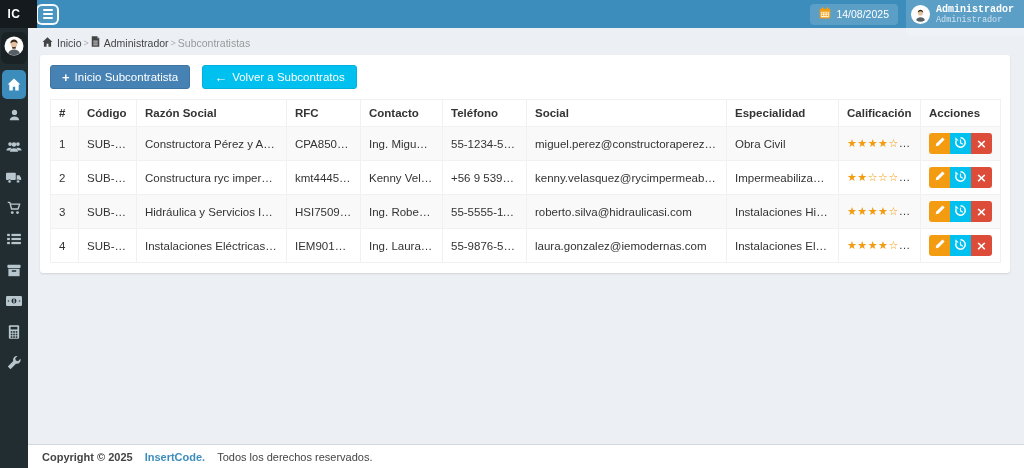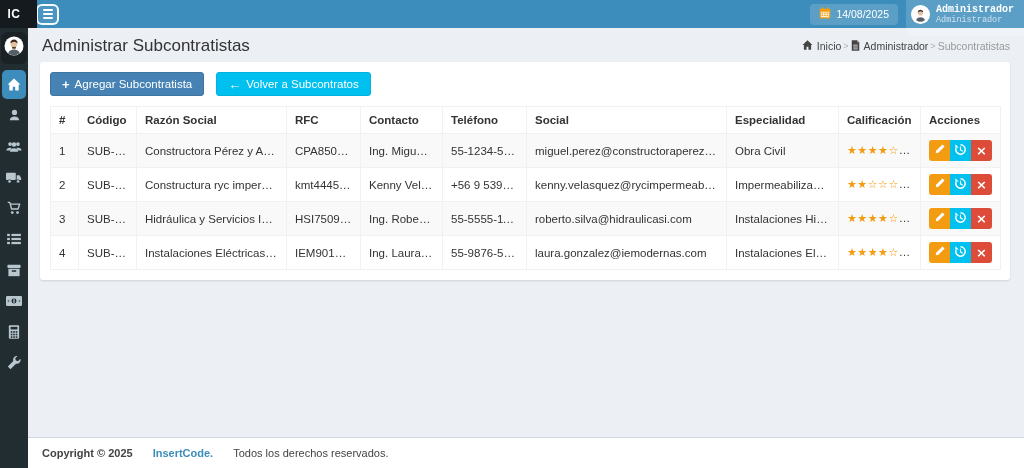--- a/index.html
+++ b/index.html
@@ -51,21 +51,21 @@
   .stars { font-family:"DejaVu Sans",sans-serif; color:#f39c12; font-size:11px; letter-spacing:.5px; }
   .rating-num { font-size:11px; color:#333; }
   .btn-group { display:flex; }
   .abtn { width:24px; height:21px; border:none; display:flex; align-items:center; justify-content:center; cursor:pointer; padding:0; }
   .abtn.warn { background:#f39c12; border-radius:3px 0 0 3px; }
   .abtn.info { background:#00c0ef; }
   .abtn.danger { background:#dd4b39; border-radius:0 3px 3px 0; }
   .abtn .xmark { color:#fff; font-weight:bold; font-size:13px; line-height:1; font-family:"DejaVu Sans",sans-serif; }
 
   .spacer { flex:1; }
-  footer { background:#fff; border-top:1px solid #d2d6de; height:31px; display:flex; align-items:center; padding:0 14px; font-size:11px; color:#444; gap:20px; }
+  footer { background:#fff; border-top:1px solid #d2d6de; height:24px; display:flex; align-items:center; padding:0 14px; font-size:11px; color:#444; gap:12px; }
   footer .bold { font-weight:bold; }
   footer a { color:#3c8dbc; font-weight:bold; text-decoration:none; cursor:pointer; }
 </style>
 </head>
 <body>
 
 <aside class="rail">
   <div class="logo">IC</div>
 
   <div class="rail-avatar">
@@ -226,21 +226,20 @@
       <div>
         <div class="uname">Administrador</div>
         <div class="urole">Administrador</div>
       </div>
     </div>
   </div>
 </header>
 
 <main class="page">
   <div class="content-header">
-    <h1 class="page-title">Administrar Subcontratistas</h1>
     <div class="breadcrumb">
       <span class="bc-link">
         <span><svg width="11" height="10" viewBox="0 0 16 15">
               <path d="M8 .5L.6 7.5h2v7h4v-4.4h2.8V14.5h4v-7h2z" fill="#444"></path>
             </svg></span>
         <span>Inicio</span>
       </span>
       <span class="sep">&gt;</span>
       <span class="bc-link">
         <span><svg width="9" height="11" viewBox="0 0 12 14">
@@ -256,21 +255,21 @@
       </span>
       <span class="sep">&gt;</span>
       <span class="bc-current">Subcontratistas</span>
     </div>
   </div>
 
   <div class="card">
     <div class="toolbar">
       <button class="btn btn-add">
         <span class="glyph">+</span>
-        <span>Agregar Subcontratista</span>
+        <span>Inicio Subcontratista</span>
       </button>
       <button class="btn btn-back">
         <span class="glyph">←</span>
         <span>Volver a Subcontratos</span>
       </button>
     </div>
 
     <table>
       <colgroup>
         <col style="width:28px">

